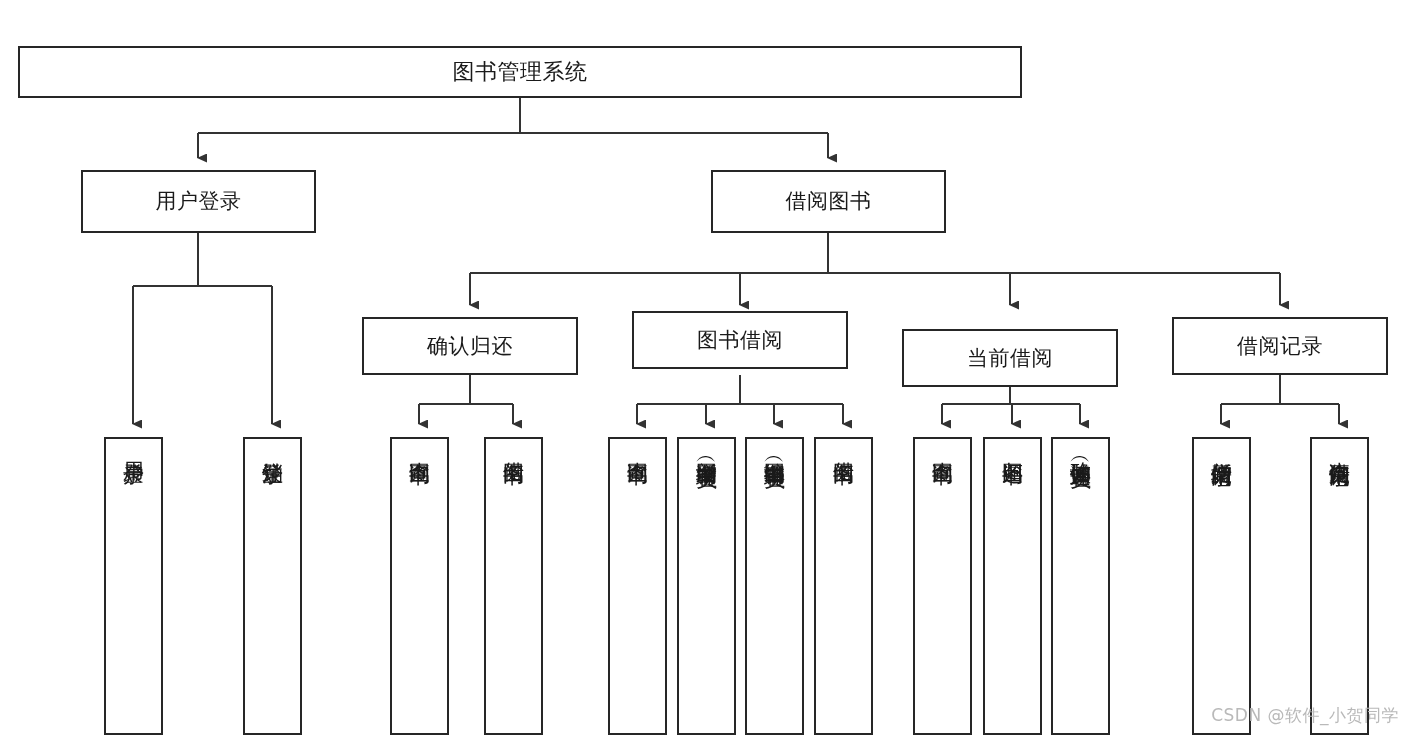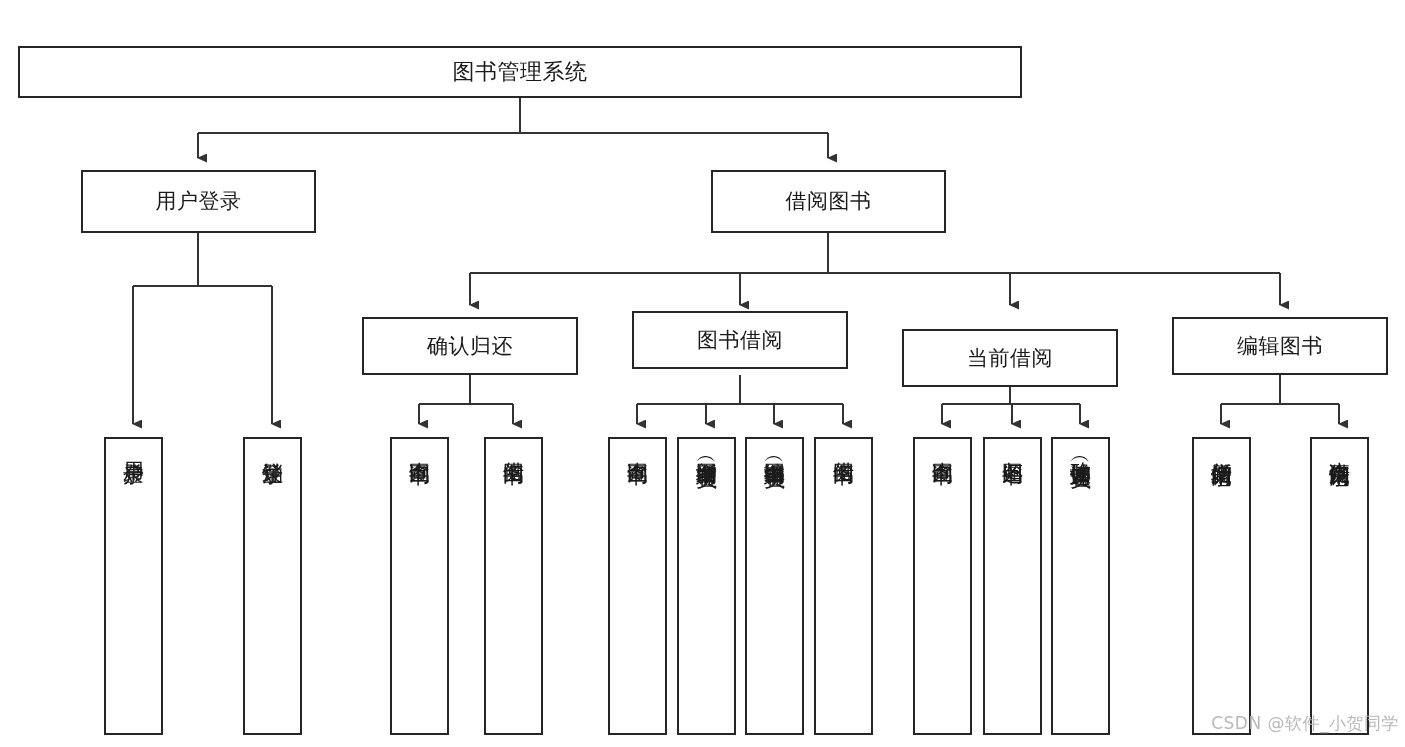--- a/index.html
+++ b/index.html
@@ -56,21 +56,21 @@
     text-orientation: upright;
     font-size: 21px;
     line-height: 1.05;
     letter-spacing: 1px;
     margin: 0 auto;
   }
   .node.root .label { font-size: 22px; }
   .watermark {
     position: absolute;
     right: 6px;
-    bottom: 12px;
+    bottom: 20px;
     font-size: 17px;
     color: #b9b9b9;
     letter-spacing: 0.5px;
     white-space: nowrap;
     pointer-events: none;
   }
 </style>
 </head>
 <body>
 
@@ -140,21 +140,21 @@
   <div class="node horizontal" style="left:362px; top:317px; width:216px; height:58px;">
     <span class="label">确认归还</span>
   </div>
   <div class="node horizontal" style="left:632px; top:311px; width:216px; height:58px;">
     <span class="label">图书借阅</span>
   </div>
   <div class="node horizontal" style="left:902px; top:317px; width:216px; height:58px;margin-top:12px;">
     <span class="label">当前借阅</span>
   </div>
   <div class="node horizontal" style="left:1172px; top:317px; width:216px; height:58px;">
-    <span class="label">编辑图书</span>
+    <span class="label">借阅记录</span>
   </div>
 
   <div class="node vertical" style="left:104px; top:437px; width:59px; height:298px;">
     <span class="label">用户登录</span>
   </div>
   <div class="node vertical" style="left:243px; top:437px; width:59px; height:298px;">
     <span class="label">注销登录</span>
   </div>
 
   <div class="node vertical" style="left:390px; top:437px; width:59px; height:298px;">

